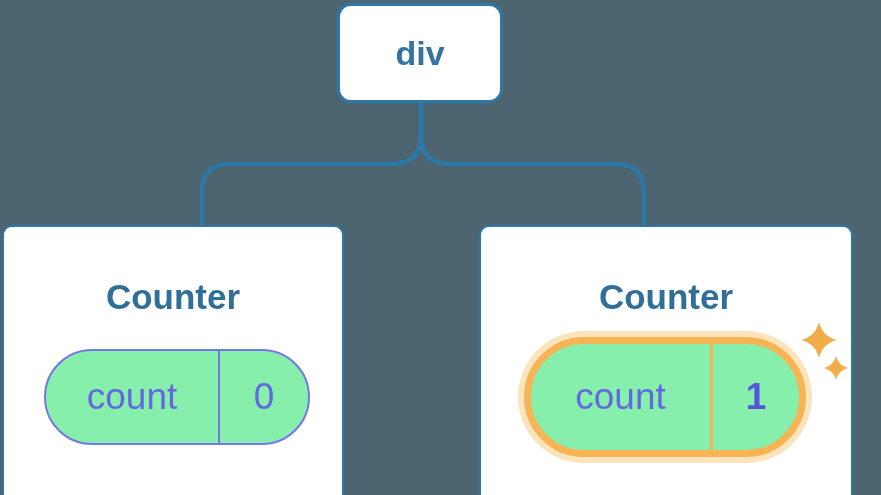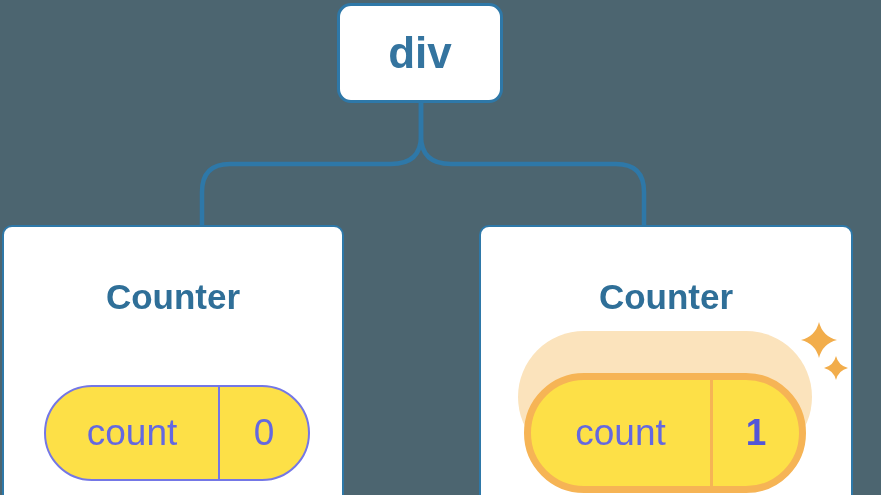--- a/index.html
+++ b/index.html
@@ -24,21 +24,21 @@
     position: absolute;
     left: 337px; top: 3px;
     width: 166px; height: 100px;
     box-sizing: border-box;
     background: #ffffff;
     border: 3px solid #2e78a8;
     border-radius: 14px;
     display: flex;
     align-items: center;
     justify-content: center;
-    font-size: 44px;
+    font-size: 34px;
     font-weight: 600;
     color: #34749f;
   }
   .card {
     position: absolute;
     top: 225px;
     height: 326px;
     box-sizing: border-box;
     background: #ffffff;
     border: 2px solid #2e78a8;
@@ -51,23 +51,22 @@
     left: 0; right: 0;
     top: 50px;
     text-align: center;
     font-size: 35px;
     font-weight: 600;
     color: #2f6f98;
   }
   .pill {
     display: flex;
     box-sizing: border-box;
-    background: #fde047;
+    background: #86efac;
     overflow: hidden;
-    margin-top: 36px;
   }
   .pill-key, .pill-value {
     display: flex;
     align-items: center;
     justify-content: center;
     font-size: 37px;
     color: #6468e0;
   }
   .pill-plain {
     position: absolute;

